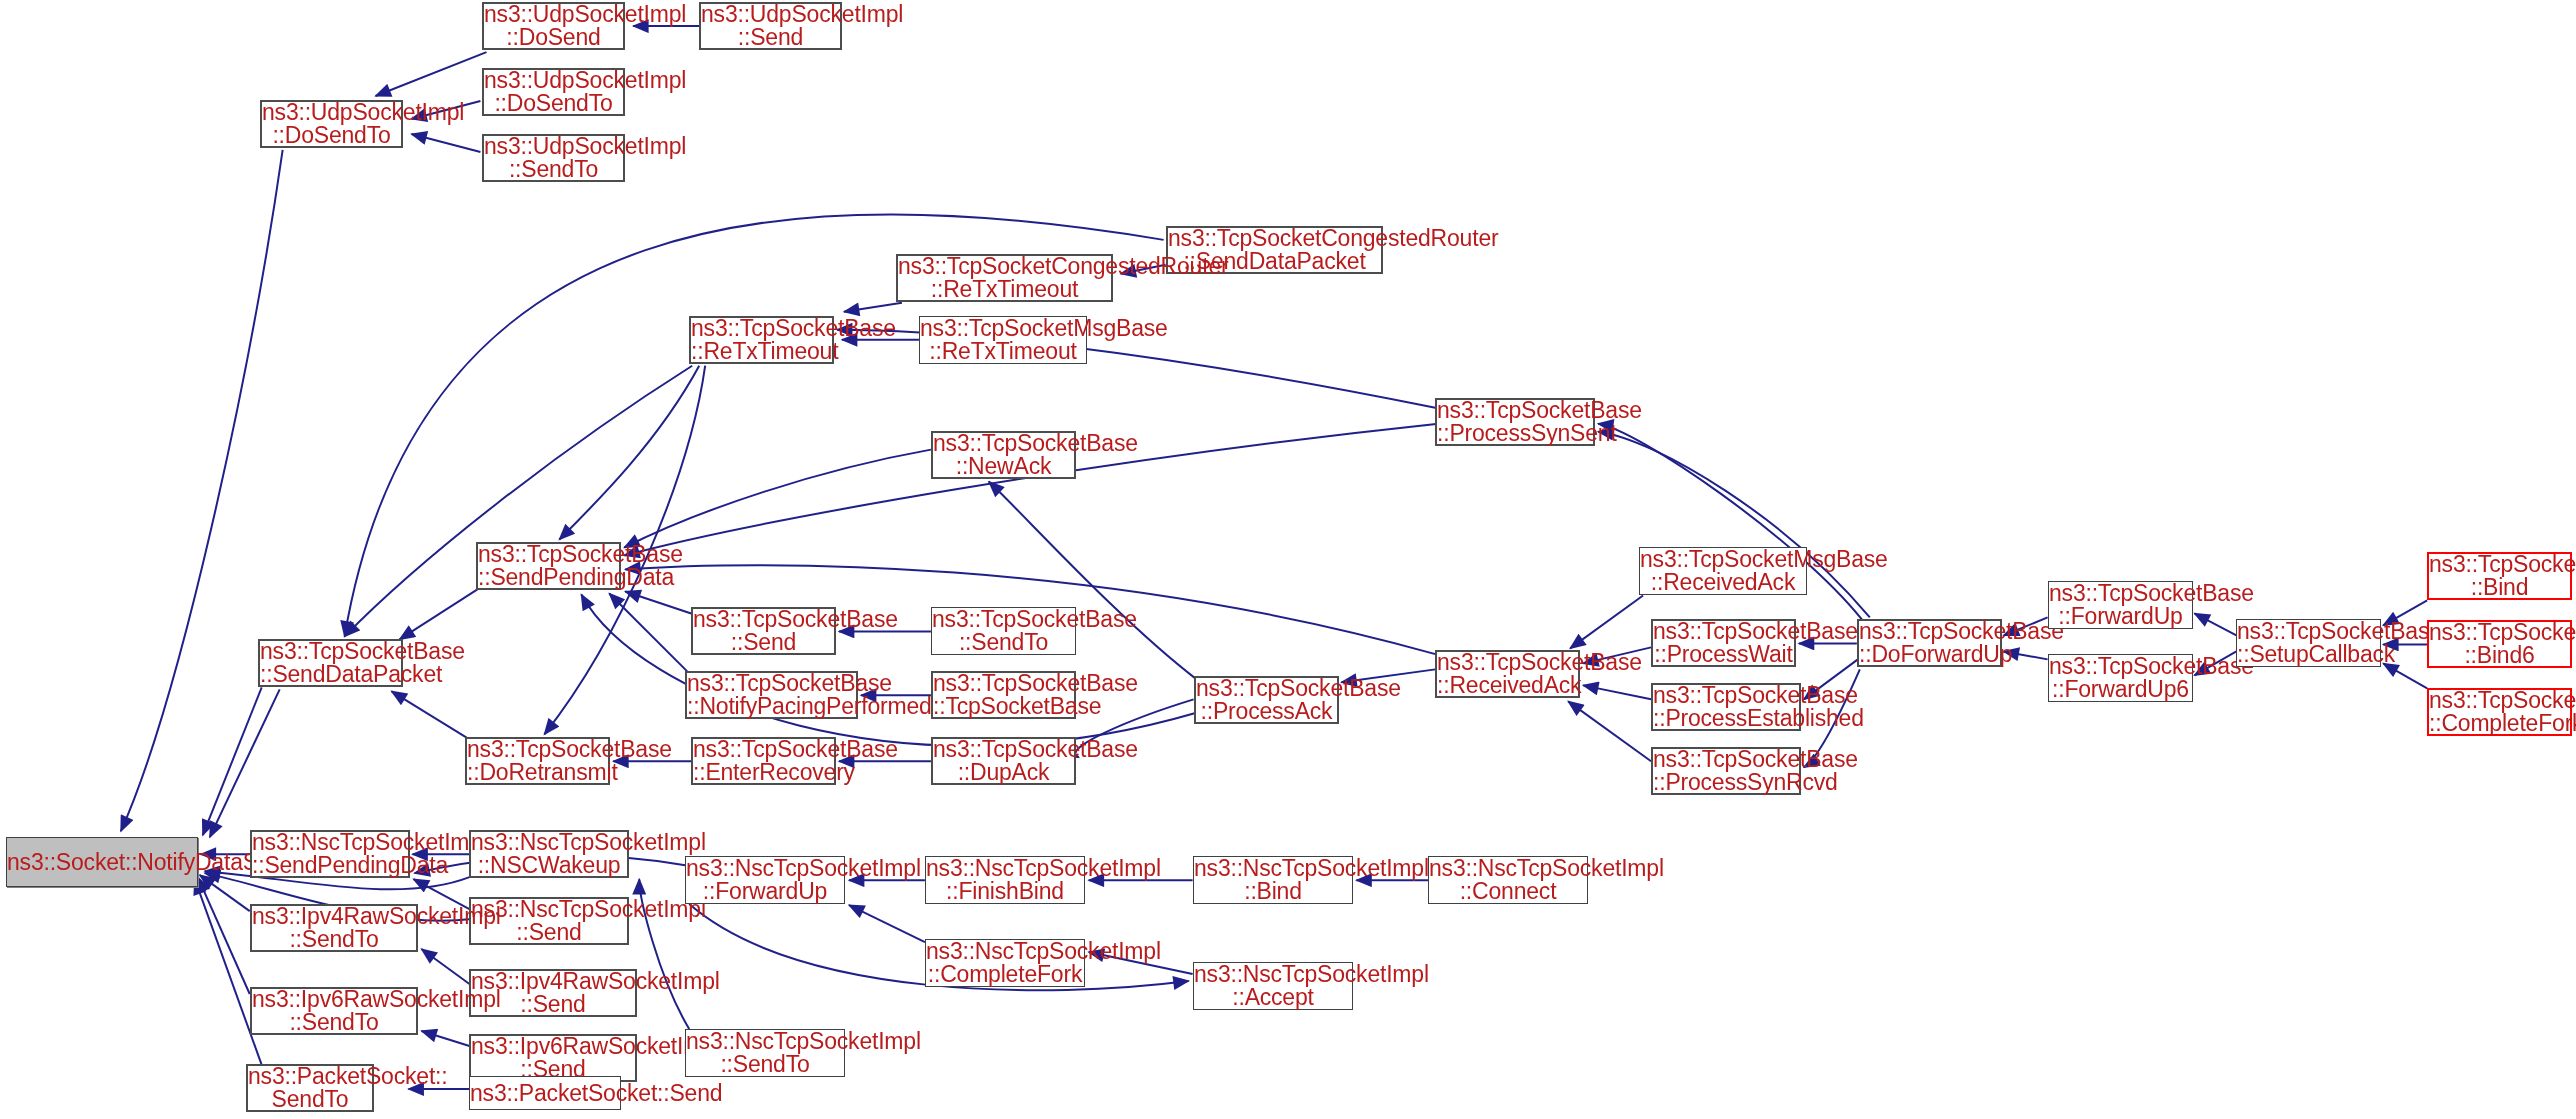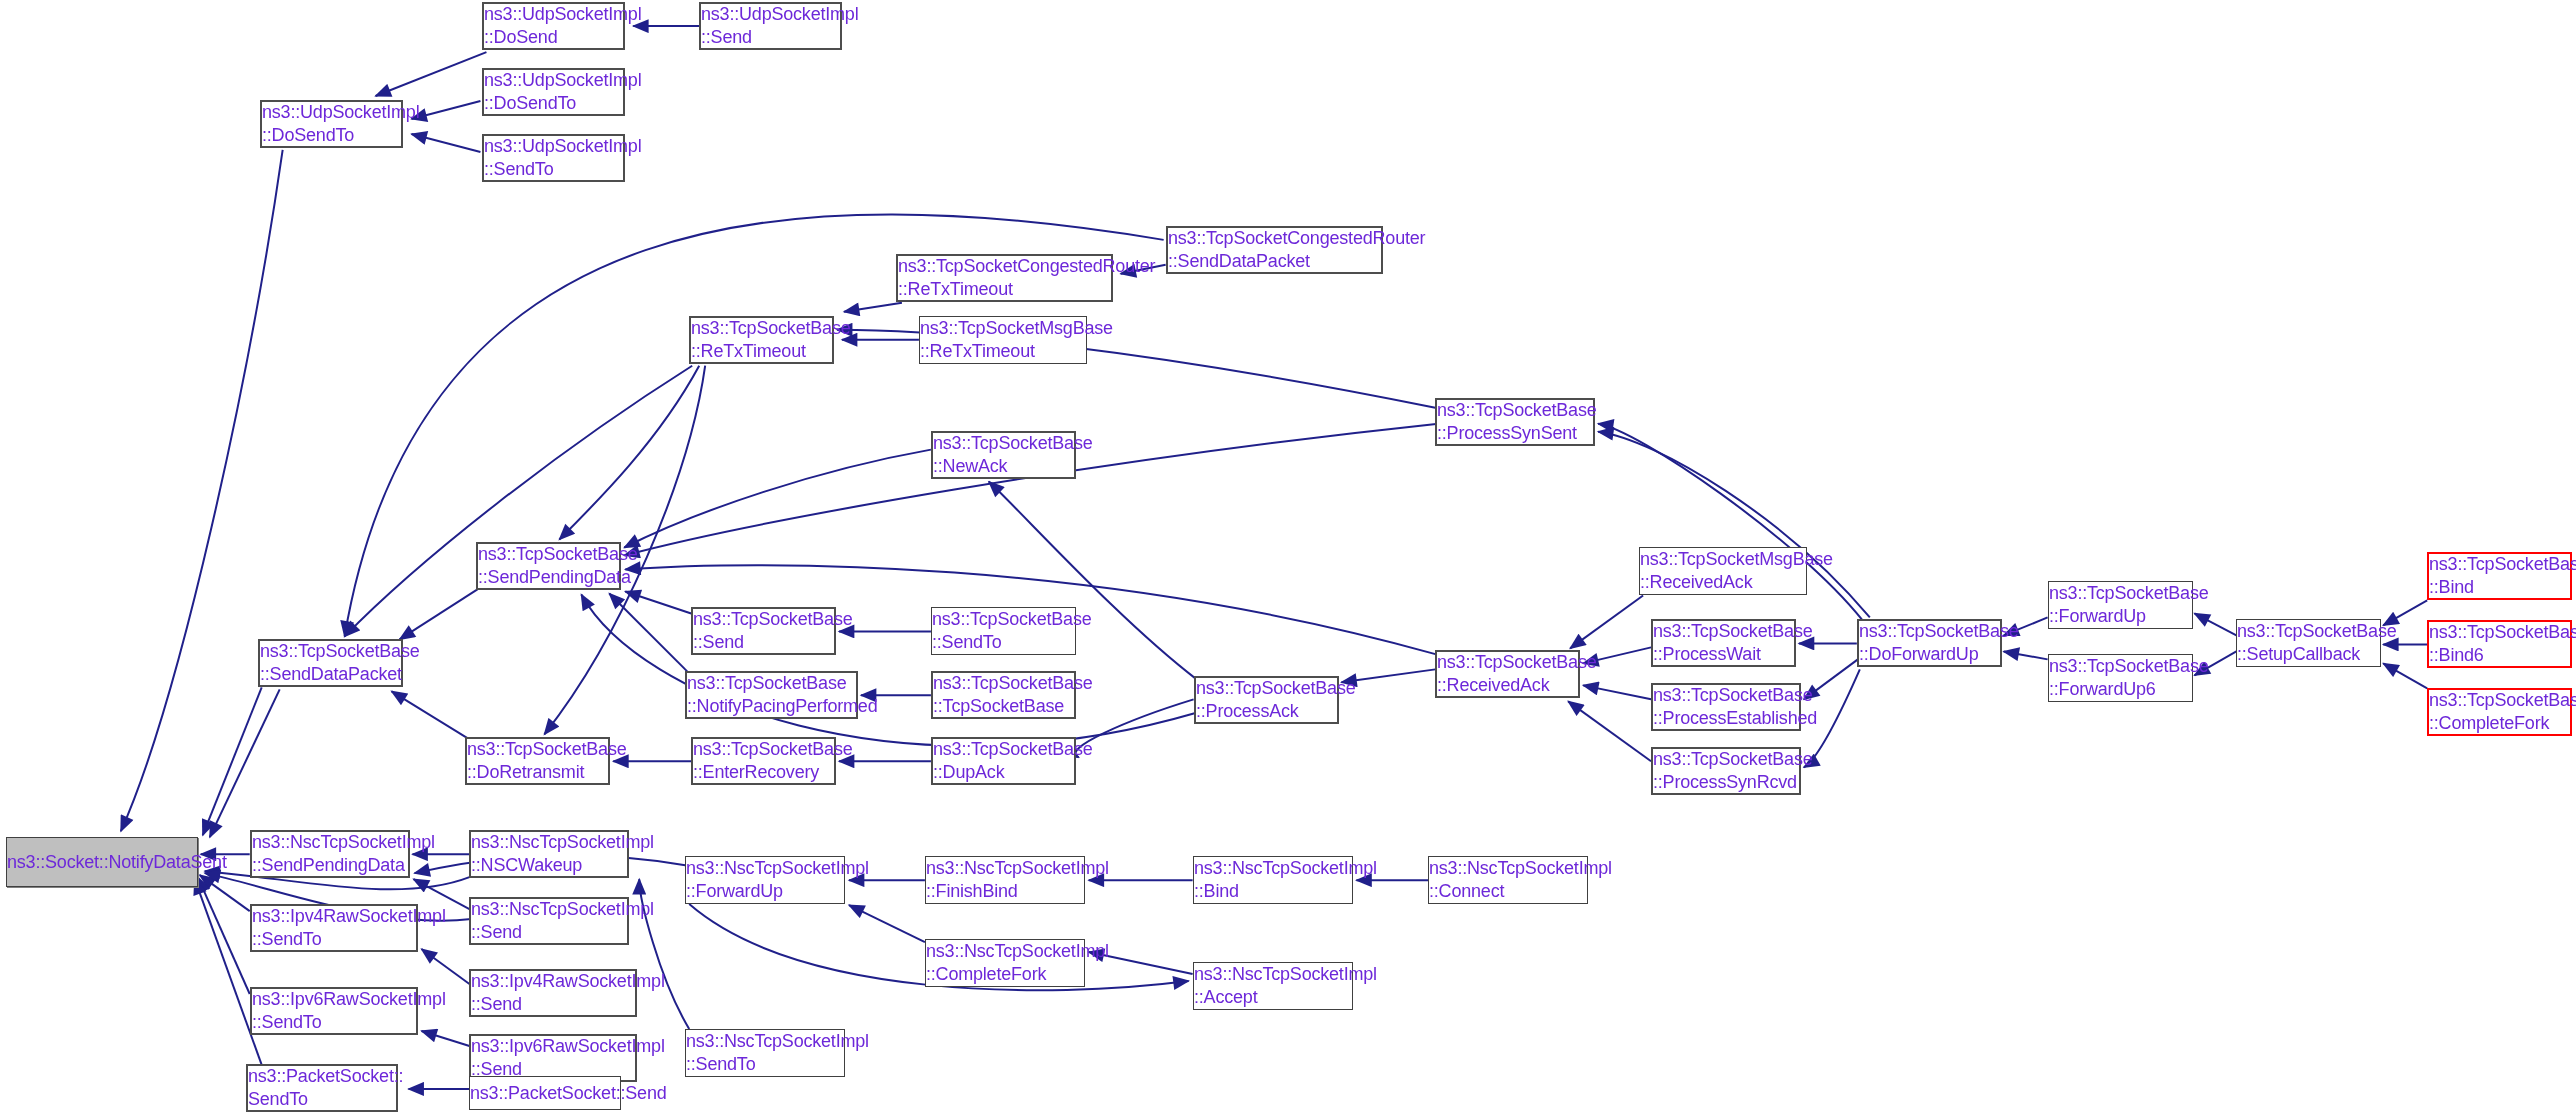--- a/index.html
+++ b/index.html
@@ -21,24 +21,25 @@
     top: 0;
     width: 2576px;
     height: 1120px;
   }
   .node {
     position: absolute;
     box-sizing: border-box;
     display: flex;
     align-items: center;
     justify-content: center;
+    text-align: center;
     background: #ffffff;
     border: 1px solid #404040;
-    color: #6d28d9;
-    font-size: 18px;
+    color: #b91c1c;
+    font-size: 23px;
     line-height: 23px;
     letter-spacing: -0.2px;
     white-space: pre-line;
     z-index: 5;
   }
   .node.root {
     background: #bfbfbf;
     border: 1px solid #404040;
     box-shadow: 1px 1px 0 0 #808080;
   }
@@ -207,21 +208,21 @@
       <div class="node thick" style="left: 469px; top: 897px; width: 160px; height: 48px;"><span class="node-label">ns3::NscTcpSocketImpl
 ::Send</span></div>
       <div class="node thick" style="left: 250px; top: 904px; width: 168px; height: 48px;"><span class="node-label">ns3::Ipv4RawSocketImpl
 ::SendTo</span></div>
       <div class="node thick" style="left: 469px; top: 969px; width: 168px; height: 48px;"><span class="node-label">ns3::Ipv4RawSocketImpl
 ::Send</span></div>
       <div class="node thick" style="left: 250px; top: 987px; width: 168px; height: 48px;"><span class="node-label">ns3::Ipv6RawSocketImpl
 ::SendTo</span></div>
       <div class="node thick" style="left: 469px; top: 1034px; width: 168px; height: 48px;"><span class="node-label">ns3::Ipv6RawSocketImpl
 ::Send</span></div>
-      <div class="node thick" style="left: 246px; top: 1064px; width: 152px; height: 48px;"><span class="node-label">ns3::PacketSocket::
+      <div class="node thick" style="left: 246px; top: 1064px; width: 128px; height: 48px;"><span class="node-label">ns3::PacketSocket::
 SendTo</span></div>
       <div class="node" style="left: 469px; top: 1076px; width: 152px; height: 34px;"><span class="node-label">ns3::PacketSocket::Send</span></div>
       <div class="node" style="left: 685px; top: 856px; width: 160px; height: 48px;"><span class="node-label">ns3::NscTcpSocketImpl
 ::ForwardUp</span></div>
       <div class="node" style="left: 925px; top: 856px; width: 160px; height: 48px;"><span class="node-label">ns3::NscTcpSocketImpl
 ::FinishBind</span></div>
       <div class="node" style="left: 1193px; top: 856px; width: 160px; height: 48px;"><span class="node-label">ns3::NscTcpSocketImpl
 ::Bind</span></div>
       <div class="node" style="left: 1428px; top: 856px; width: 160px; height: 48px;"><span class="node-label">ns3::NscTcpSocketImpl
 ::Connect</span></div>

